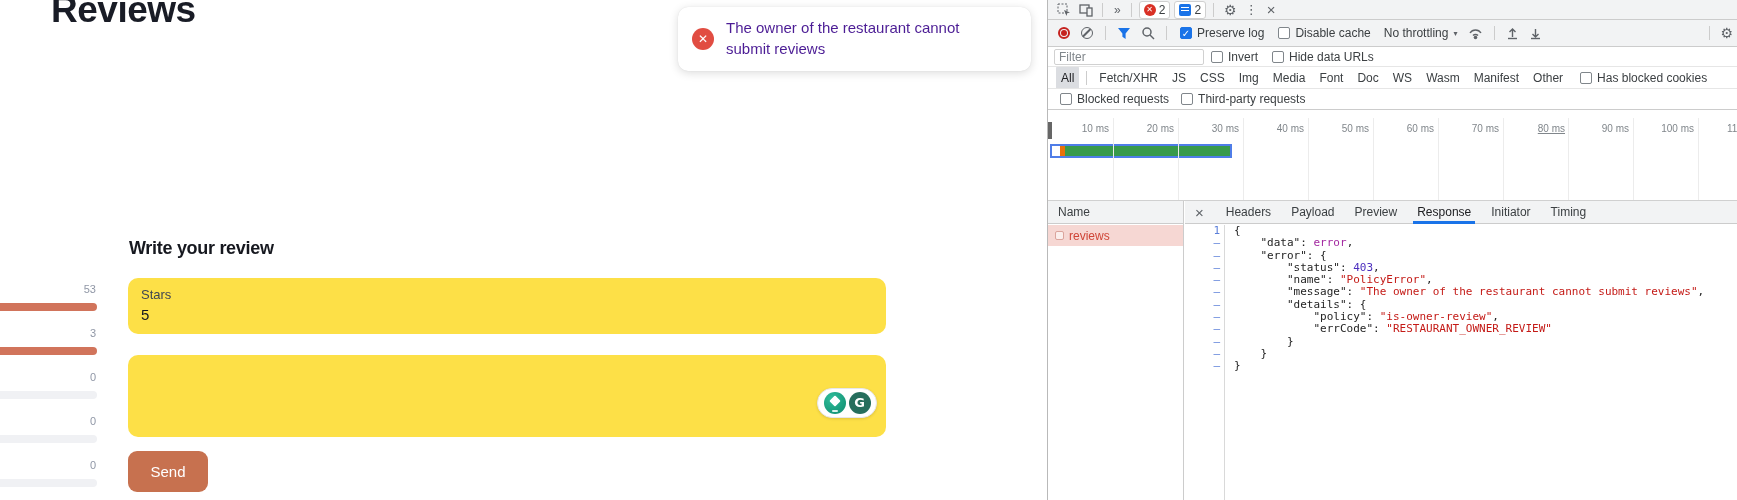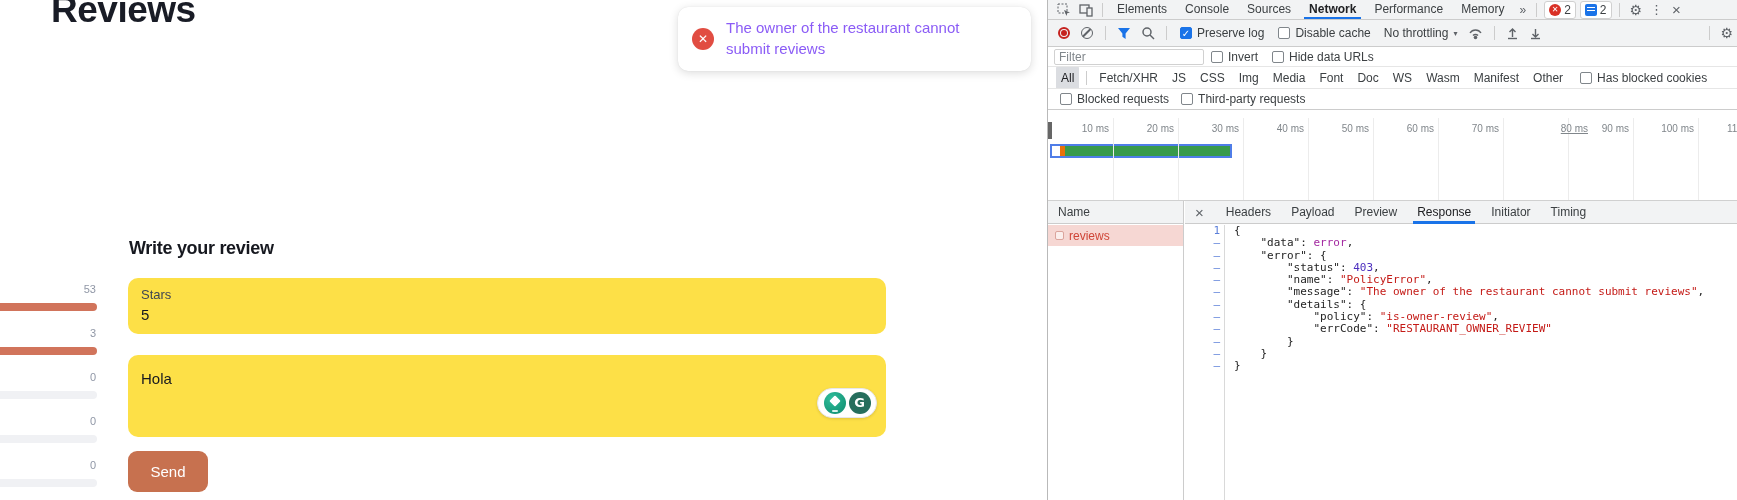--- a/index.html
+++ b/index.html
@@ -9,21 +9,21 @@
 
   
   .webpage { position:absolute; left:0; top:0; width:1047px; height:500px; background:#fff; }
   .page-title { position:absolute; left:51px; top:-11px; font-size:37px; font-weight:800;
     color:#191c26; letter-spacing:-.5px; }
   .toast { position:absolute; left:678px; top:7px; width:353px; height:64px; background:#fff;
     border-radius:10px; box-shadow:0 2px 10px rgba(0,0,0,.14), 0 0 1px rgba(0,0,0,.12);
     display:flex; align-items:center; padding:0 14px; gap:12px; }
   .toast-icon { flex:0 0 22px; width:22px; height:22px; border-radius:50%; background:#e14d42;
     color:#fff; font-size:12px; line-height:22px; text-align:center; font-weight:bold; }
-  .toast-text { font-size:15px; color:#8b5cf6; line-height:1.38; width:256px; }
+  .toast-text { font-size:15px; color:#4c1d95; line-height:1.38; width:256px; }
 
   .ratings { position:absolute; left:0; top:0; width:110px; height:500px; }
   .rrow { position:absolute; left:0; width:110px; }
   .rnum { position:absolute; right:14px; top:-20px; width:60px; text-align:right;
     font-size:11px; color:#9097a6; }
   .rbar { position:absolute; left:-30px; top:0; width:127px; height:8px; border-radius:5px;
     background:#f0f1f4; }
   .rbar.filled { background:#d1745b; }
 
   .form-heading { position:absolute; left:129px; top:238px; font-size:18px; font-weight:800;
@@ -188,21 +188,20 @@
       </div>
 
     <h2 class="form-heading">Write your review</h2>
 
     <div class="field stars-field">
       <span class="flabel">Stars</span>
       <span class="fvalue">5</span>
     </div>
 
     <div class="field review-field">
-      <span class="fvalue">Hola</span>
       <div class="grammarly">
         <span class="gr-bulb">
             <span class="diamond"></span>
           </span>
         <span class="gr-g">G</span>
       </div>
     </div>
 
     <button class="send">Send</button>
   </section>
@@ -212,28 +211,20 @@
     <div class="band bar-band tabbar">
       <svg class="icon-svg" width="14" height="14" viewBox="0 0 14 14">
         <rect x="1" y="1" width="9" height="9" fill="none" stroke="#5f6368" stroke-dasharray="2 1.5"></rect>
         <path d="M7 7 L13 9.5 L10.2 10.2 L9.5 13 Z" fill="#5f6368"></path>
       </svg>
       <svg class="icon-svg" width="14" height="14" viewBox="0 0 14 14">
         <rect x="1" y="2" width="9" height="8" fill="none" stroke="#5f6368" stroke-width="1.3"></rect>
         <rect x="8" y="5" width="5" height="8" fill="#f2f3f4" stroke="#5f6368" stroke-width="1.3"></rect>
       </svg>
       <span class="vsep"></span>
-      <span id="main-tabs" style="display:flex;">
-          <span class="tab">Elements</span>
-          <span class="tab">Console</span>
-          <span class="tab">Sources</span>
-          <span class="tab sel">Network</span>
-          <span class="tab">Performance</span>
-          <span class="tab">Memory</span>
-        </span>
       <span class="more-tabs">»</span>
       <span class="vsep"></span>
       <span class="badge">
         <span class="err-ic">✕</span>
         <span>2</span>
       </span>
       <span class="badge">
         <span class="msg-ic"></span>
         <span>2</span>
       </span>
@@ -347,21 +338,21 @@
         <span class="tl-label" style="left: 131px;">30 ms</span>
         <span class="gridline" style="left: 260px;"></span>
         <span class="tl-label" style="left: 196px;">40 ms</span>
         <span class="gridline" style="left: 325px;"></span>
         <span class="tl-label" style="left: 261px;">50 ms</span>
         <span class="gridline" style="left: 390px;"></span>
         <span class="tl-label" style="left: 326px;">60 ms</span>
         <span class="gridline" style="left: 455px;"></span>
         <span class="tl-label" style="left: 391px;">70 ms</span>
         <span class="gridline" style="left: 520px;"></span>
-        <span class="tl-label" style="left: 480px; text-decoration: underline;">80 ms</span>
+        <span class="tl-label" style="left: 457px; text-decoration: underline;">80 ms</span>
         <span class="gridline" style="left: 585px;"></span>
         <span class="tl-label" style="left: 521px;">90 ms</span>
         <span class="gridline" style="left: 650px;"></span>
         <span class="tl-label" style="left: 586px;">100 ms</span>
         <span class="tl-label" style="left: 651px;">110 ms</span>
       </div>
 
     <div class="band table-band">
       <div class="namecol">
         <div class="col-head">Name</div>

